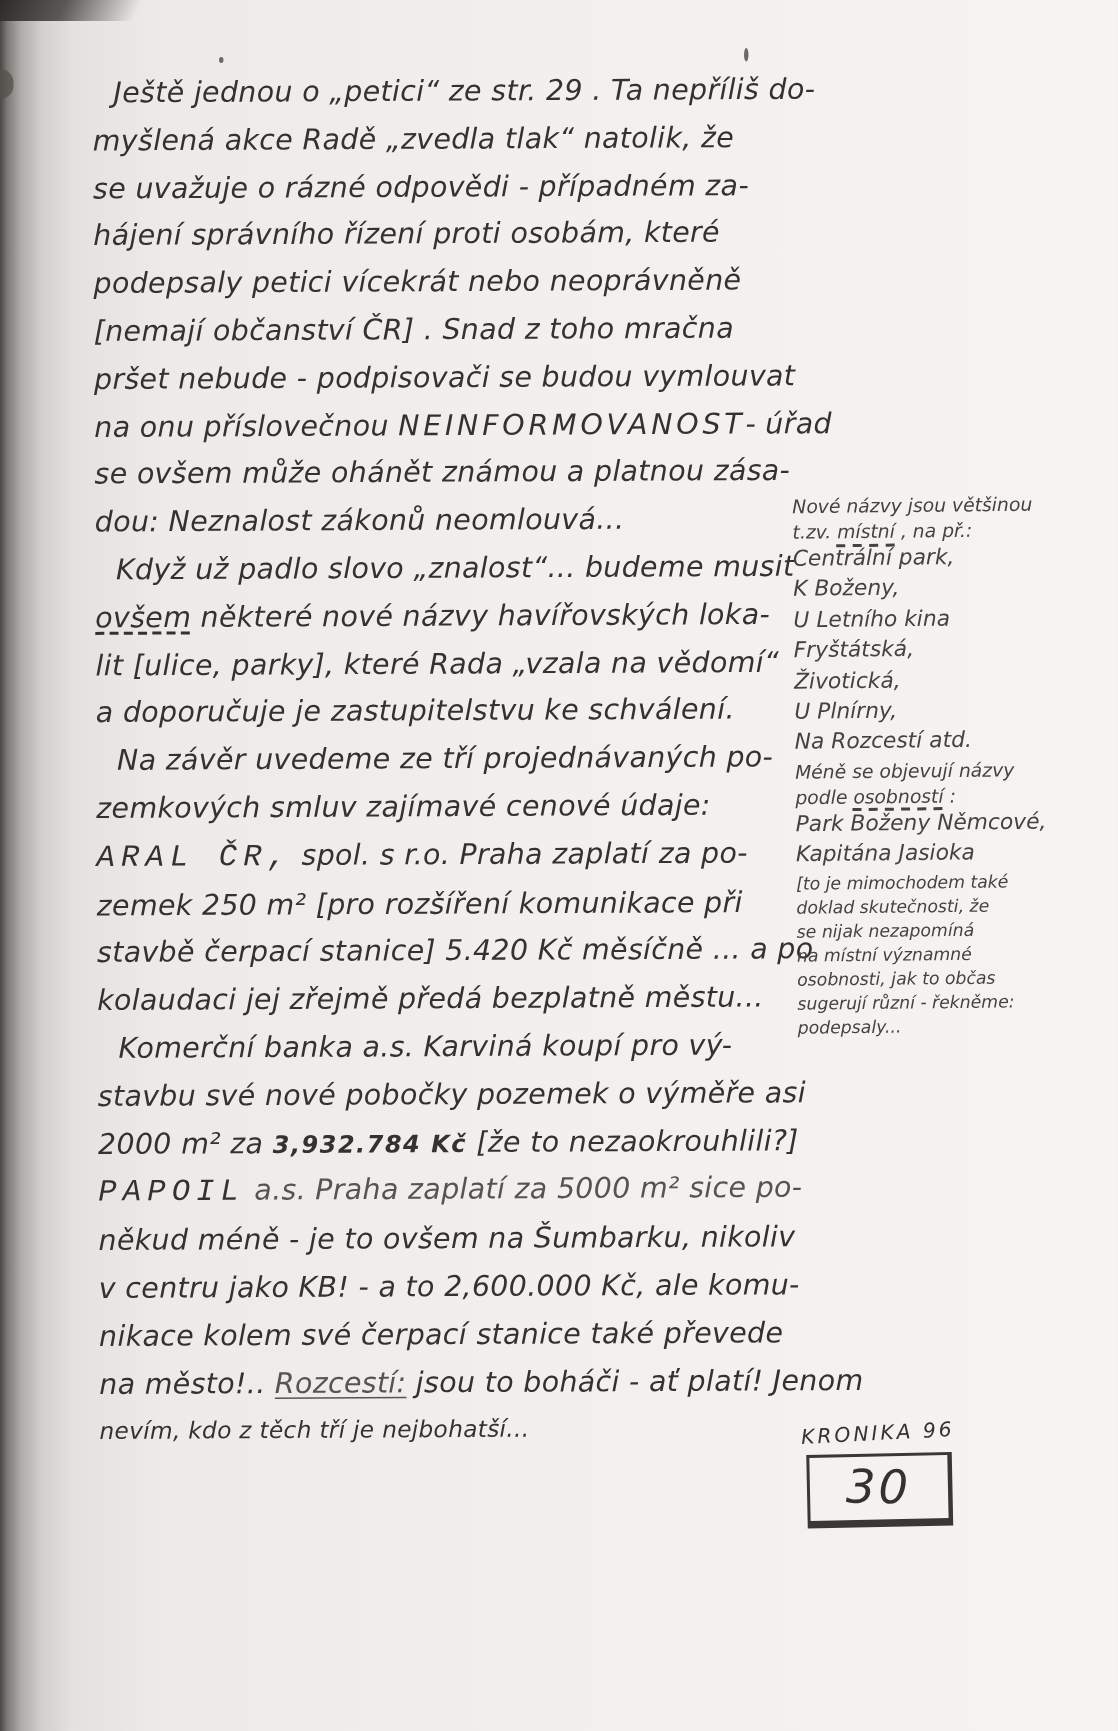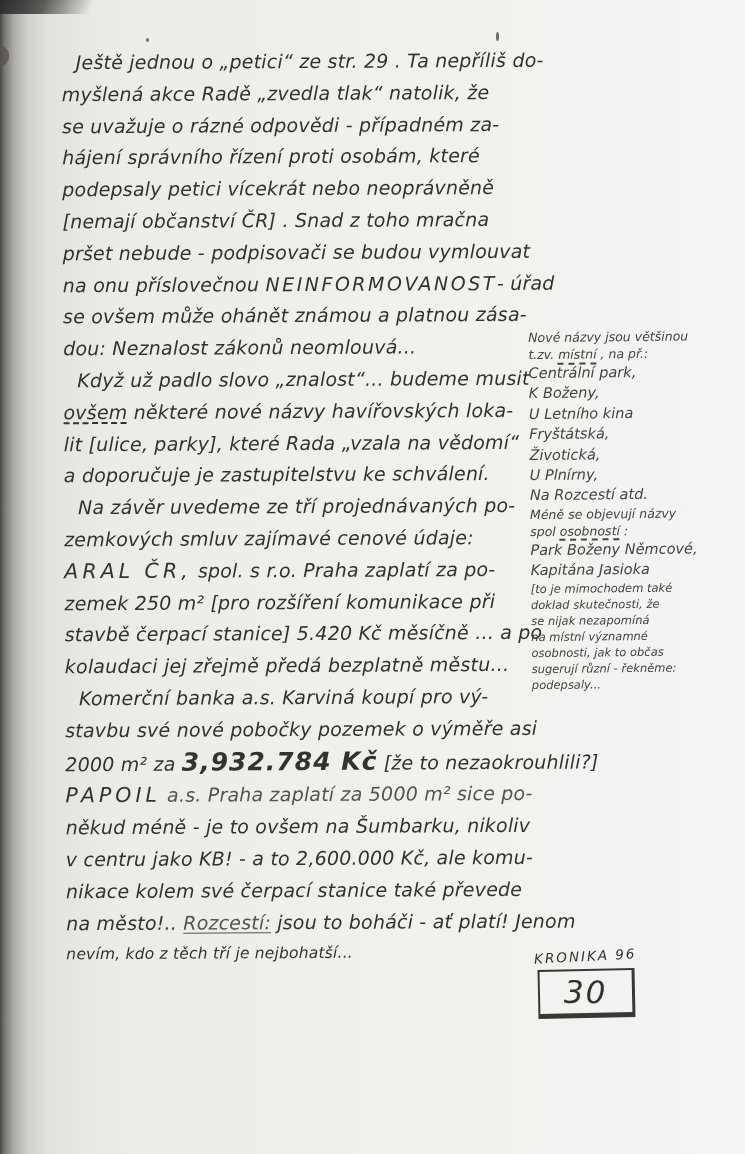--- a/index.html
+++ b/index.html
@@ -59,24 +59,25 @@
     letter-spacing: 0.2px;
     transform: rotate(-0.3deg);
   }
   .line { white-space: nowrap; }
   .indent { padding-left: 14px; }
   .caps-word { letter-spacing: 2.5px; }
   .brand {
     letter-spacing: 4px;
     font-size: 20.5px;
     font-style: italic;
+    font-family: Liberation Mono, monospace;
   }
   .amount {
     font-weight: bold;
-    font-size: 25px;
+    font-size: 16px;
     letter-spacing: 1px;
   }
   .u-dash {
     text-decoration: underline;
     text-decoration-style: dashed;
     text-decoration-thickness: 1.5px;
     text-underline-offset: 4px;
   }
   .u-solid {
     text-decoration: underline;
@@ -180,21 +181,21 @@
   <div class="m-intro"><span>Nové názvy jsou většinou</span></div>
   <div class="m-intro"><span>t.zv. </span><span class="u-dash">místní</span><span> , na př.:</span></div>
   <div class="m-list"><span>Centrální park,</span></div>
   <div class="m-list"><span>K Boženy,</span></div>
   <div class="m-list"><span>U Letního kina</span></div>
   <div class="m-list"><span>Fryštátská,</span></div>
   <div class="m-list"><span>Životická,</span></div>
   <div class="m-list"><span>U Plnírny,</span></div>
   <div class="m-list"><span>Na Rozcestí atd.</span></div>
   <div class="m-intro"><span>Méně se objevují názvy</span></div>
-  <div class="m-intro"><span>spol </span><span class="u-dash">osobností</span><span> :</span></div>
+  <div class="m-intro"><span>podle </span><span class="u-dash">osobností</span><span> :</span></div>
   <div class="m-list"><span>Park Boženy Němcové,</span></div>
   <div class="m-list"><span>Kapitána Jasioka</span></div>
   <div class="m-aside"><span>[to je mimochodem také</span></div>
   <div class="m-aside"><span>doklad skutečnosti, že</span></div>
   <div class="m-aside"><span>se nijak nezapomíná</span></div>
   <div class="m-aside"><span>na místní významné</span></div>
   <div class="m-aside"><span>osobnosti, jak to občas</span></div>
   <div class="m-aside"><span>sugerují různí - řekněme:</span></div>
   <div class="m-aside"><span>podepsaly...</span></div>
 </div>

